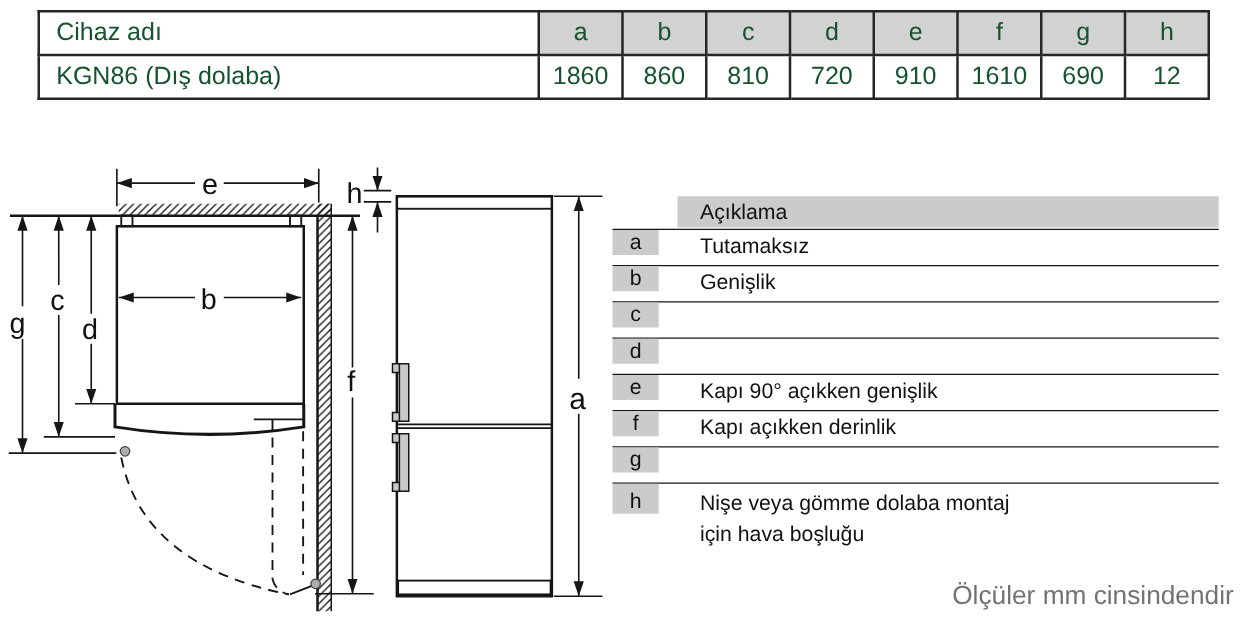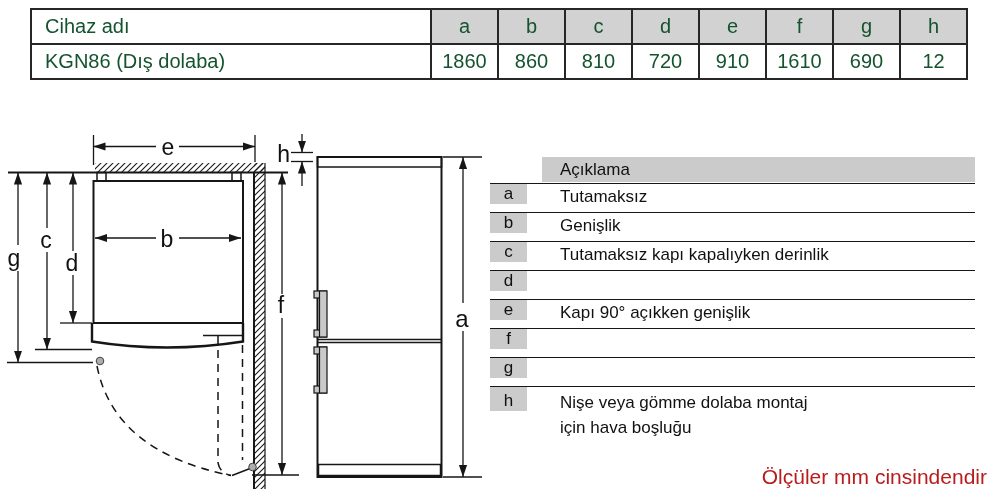--- a/index.html
+++ b/index.html
@@ -30,21 +30,21 @@
   .lg-desc{
     flex:1;padding-left:18px;display:flex;align-items:center;
     white-space:pre-line;line-height:25px;
   }
   .lg-head .lg-key{background:transparent;}
   .lg-desc-head{background:#cbcbcb;}
   .lg-row-h{border-bottom:none;}
   .lg-row-h .lg-key{align-items:flex-start;padding-top:4px;}
   .lg-row-h .lg-desc{align-items:flex-start;padding-top:3px;padding-bottom:5px;}
   
-  .footer-note{position:absolute;top:465px;right:13px;font-size:21px;color:#b91c1c;margin-left:26px;}
+  .footer-note{position:absolute;top:465px;right:13px;font-size:21px;color:#737373;margin-left:26px;}
   
   .diagram{position:absolute;left:0;top:125px;}
   .ln{stroke:#161616;fill:none;}
   .ln2{stroke-width:2;}
   .ln15{stroke:#161616;fill:none;stroke-width:1.5;}
   .dim{stroke:#161616;fill:none;stroke-width:1.3;}
   .dash{stroke-dasharray:8 6;}
   .lbl{font-family:"Liberation Sans",sans-serif;font-size:23px;fill:#111;}
   .lbl-big{font-size:24px;}
 </style>
@@ -211,31 +211,31 @@
     <div class="lg-row">
       <div class="lg-key">a</div>
       <div class="lg-desc">Tutamaksız</div>
     </div>
     <div class="lg-row">
       <div class="lg-key">b</div>
       <div class="lg-desc">Genişlik</div>
     </div>
     <div class="lg-row">
       <div class="lg-key">c</div>
-      <div class="lg-desc">Tutamaksız kapı kapalıyken derinlik</div>
     </div>
     <div class="lg-row">
       <div class="lg-key">d</div>
     </div>
     <div class="lg-row">
       <div class="lg-key">e</div>
       <div class="lg-desc">Kapı 90° açıkken genişlik</div>
     </div>
     <div class="lg-row">
       <div class="lg-key">f</div>
+      <div class="lg-desc">Kapı açıkken derinlik</div>
     </div>
     <div class="lg-row">
       <div class="lg-key">g</div>
     </div>
     <div class="lg-row lg-row-h">
       <div class="lg-key">h</div>
       <div class="lg-desc">Nişe veya gömme dolaba montaj
 için hava boşluğu</div>
     </div>
   </div>

